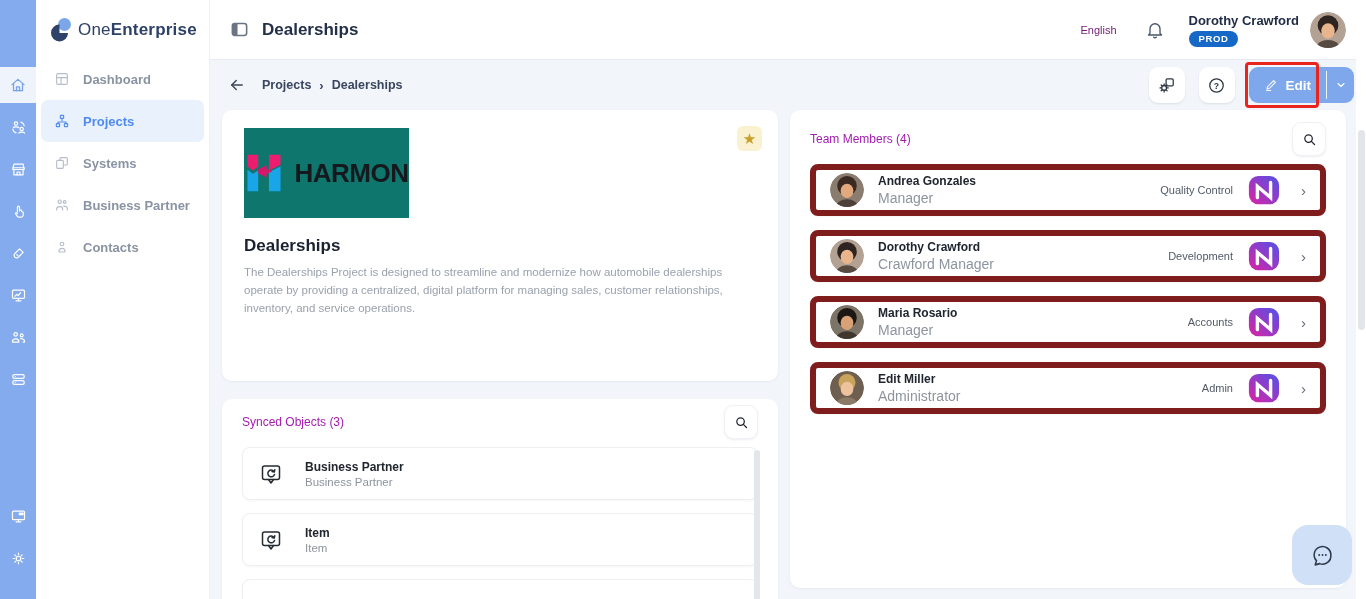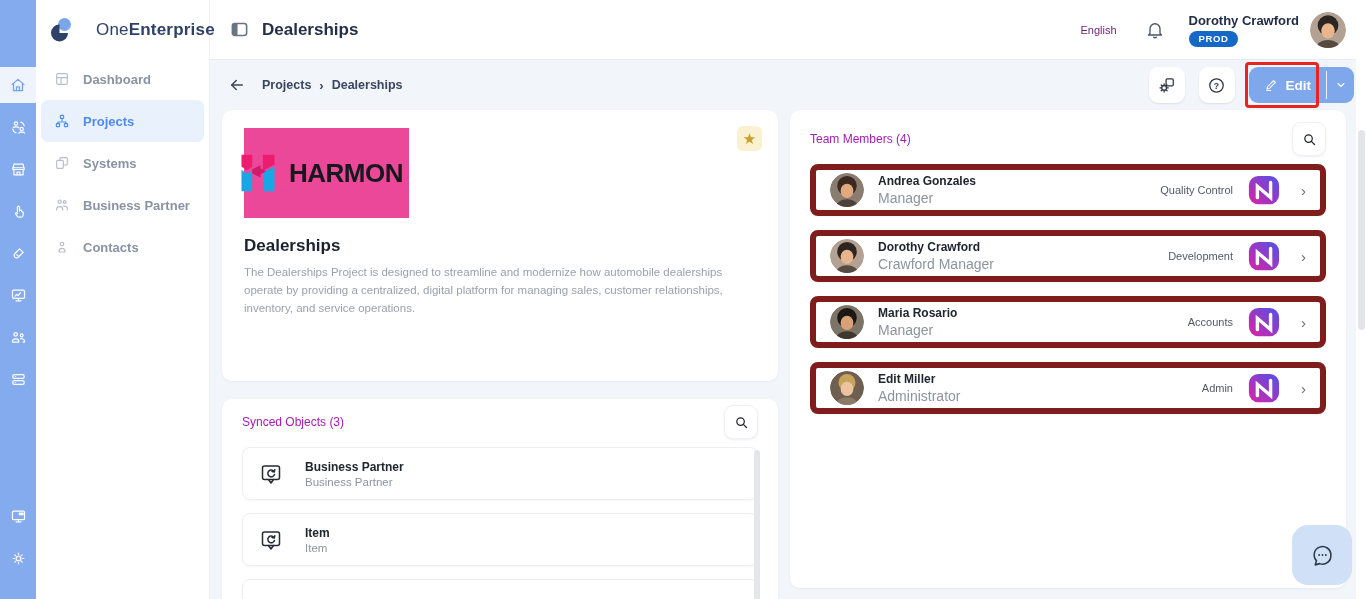--- a/index.html
+++ b/index.html
@@ -22,21 +22,21 @@
   .rail-slot svg { width:17px; height:17px; }
   .rail-home { width:36px; height:36px; background:#eef3fc; display:flex; align-items:center; justify-content:center; color:#76a2ec; margin-bottom:3px; cursor:pointer; }
   .rail-home svg { width:18px; height:18px; }
   .rail-bottom { margin-top:auto; }
 
   
   .sidebar {
     position:absolute; left:36px; top:0; bottom:0; width:174px;
     background:#ffffff; border-right:1px solid #eef0f4; z-index:4;
   }
-  .brand { display:flex; align-items:center; gap:24px; padding:16px 10px 14px 14px; }
+  .brand { display:flex; align-items:center; gap:6px; padding:16px 10px 14px 14px; }
   .brand-text { font-size:17px; color:#2e4168; letter-spacing:.2px; white-space:nowrap; }
   .brand-text b { font-weight:700; }
   .nav { position:relative; }
   .nav-item {
     display:flex; align-items:center; gap:13px; height:42px; margin:0 5px; padding-left:13px;
     border-radius:7px; cursor:pointer; color:#8a93a3; font-size:13px; font-weight:600;
   }
   .nav-item svg { width:16px; height:16px; color:#b6bdc9; flex:0 0 auto; }
   .nav-item.active { background:#e9f1fd; color:#4f8bef; }
   .nav-item.active svg { color:#4f8bef; }
@@ -89,21 +89,21 @@
     position:absolute; left:-4px; top:-5px; height:46px; width:74px;
     border:3px solid #e8251c; border-radius:4px; pointer-events:none; z-index:20;
   }
 
   
   .card { background:#fff; border-radius:10px; box-shadow:0 1px 3px rgba(23,34,63,.05); }
   .col-left  { position:absolute; left:12px;  top:110px; width:556px; }
   .col-right { position:absolute; left:580px; top:110px; width:556px; bottom:11px; }
 
   .project-card { position:relative; height:271px; padding:18px 22px; }
-  .logo-block { width:165px; height:90px; background:#ec4899; display:flex; align-items:center; justify-content:flex-end; gap:12px; padding:0 6px; }
+  .logo-block { width:165px; height:90px; background:#0f766e; display:flex; align-items:center; justify-content:center; gap:12px; padding:0 6px; }
   .logo-block svg { width:38px; height:42px; flex:0 0 auto; }
   .logo-word { font-size:26px; font-weight:700; letter-spacing:-.5px; color:#15181d; }
   .fav-btn {
     position:absolute; top:16px; right:16px; width:25px; height:25px; background:#f9f1cf;
     border-radius:6px; display:flex; align-items:center; justify-content:center; cursor:pointer;
   }
   .fav-star { color:#c99e2b; font-size:15px; line-height:1; }
   .project-name { margin-top:18px; font-size:17px; font-weight:700; color:#1a2230; }
   .project-desc { margin-top:8px; font-size:11.5px; line-height:1.55; color:#9aa1ad; }
 

